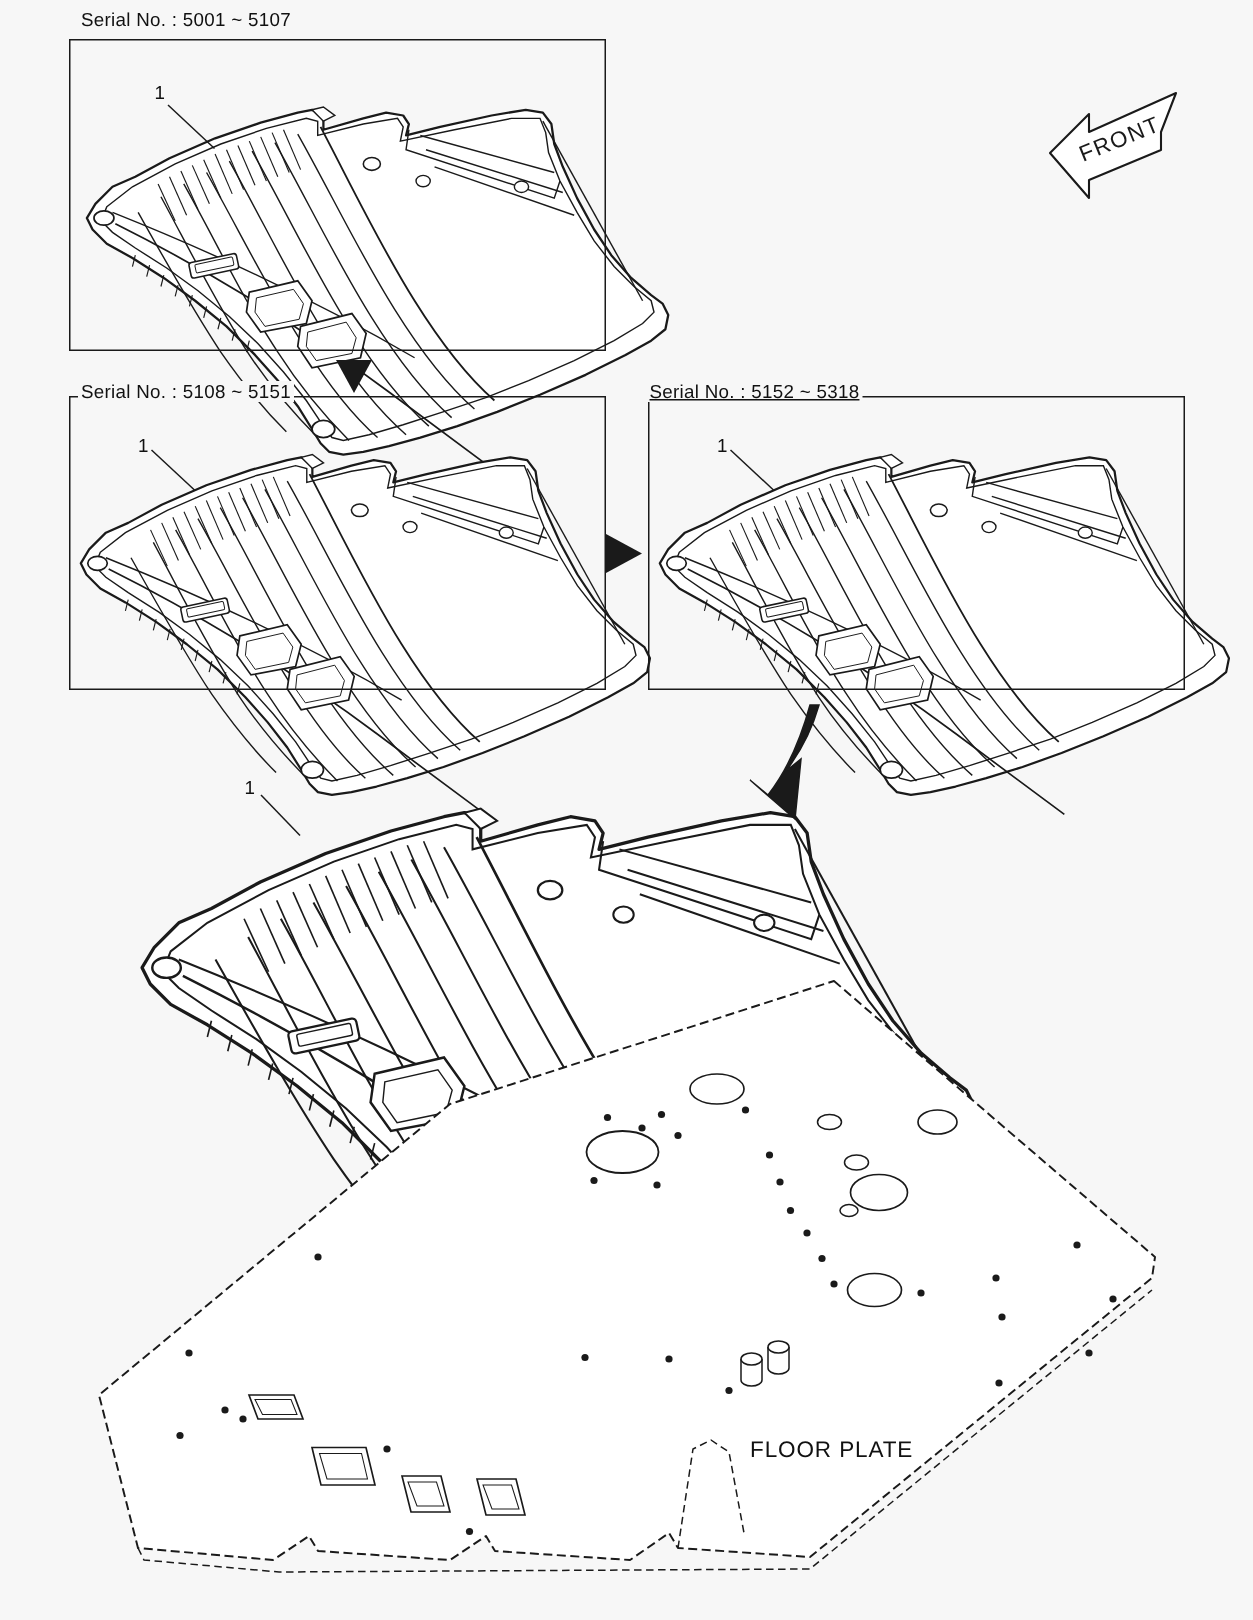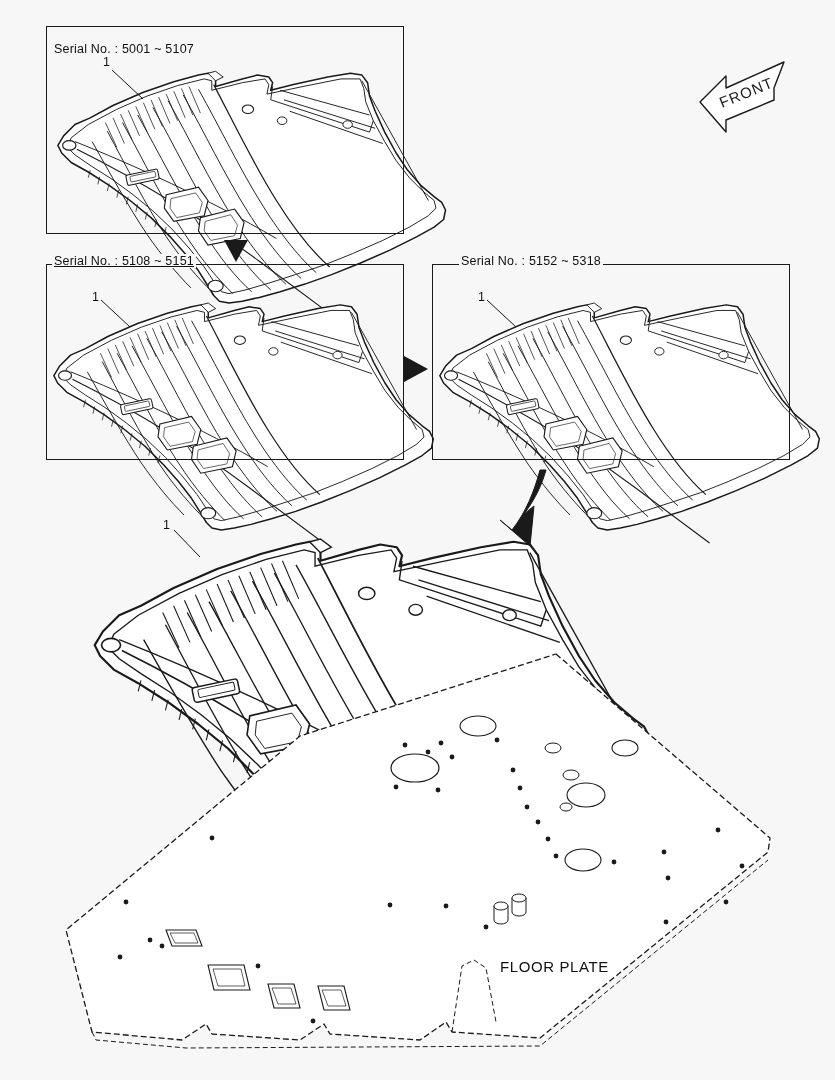--- a/index.html
+++ b/index.html
@@ -247,28 +247,28 @@
         <path d="M272,988 L291,988 L296,1004 L278,1004 Z" stroke-width="0.7"></path>
         <path d="M318,986 L344,986 L350,1010 L324,1010 Z"></path>
         <path d="M322,990 L341,990 L346,1006 L328,1006 Z" stroke-width="0.7"></path>
       </g>
 
       <path d="M92,1032 L96,1040 L186,1048 L540,1046 L768,860" fill="none" stroke="#1a1a1a" stroke-width="1" stroke-dasharray="5 3"></path>
     </g>
   </svg>
 
   <div class="panel-box" style="left:46px; top:26px; width:358px; height:208px;"></div>
-  <div class="panel-label" style="left:52px; top:6px;margin-top:36px;">Serial No.  : 5001 ~ 5107</div>
+  <div class="panel-label" style="left:52px; top:6px;">Serial No.  : 5001 ~ 5107</div>
   <div class="callout-num" style="left:103px; top:55px;">1</div>
 
   <div class="panel-box" style="left:46px; top:264px; width:358px; height:196px;"></div>
-  <div class="panel-label" style="left:52px; top:254px;text-decoration:underline;">Serial No.  : 5108 ~ 5151</div>
+  <div class="panel-label" style="left:52px; top:254px;">Serial No.  : 5108 ~ 5151</div>
   <div class="callout-num" style="left:92px; top:290px;">1</div>
 
   <div class="panel-box" style="left:432px; top:264px; width:358px; height:196px;"></div>
-  <div class="panel-label" style="left:459px; top:254px;">Serial No.  : 5152 ~ 5318</div>
+  <div class="panel-label" style="left:431px; top:254px;text-decoration:underline;">Serial No.  : 5152 ~ 5318</div>
   <div class="callout-num" style="left:478px; top:290px;">1</div>
 
   <div class="callout-num" style="left:163px; top:518px;">1</div>
 
   <div class="floor-plate-label" style="left:500px; top:958px;">FLOOR PLATE</div>
 
 </div>
 
 </body></html>

